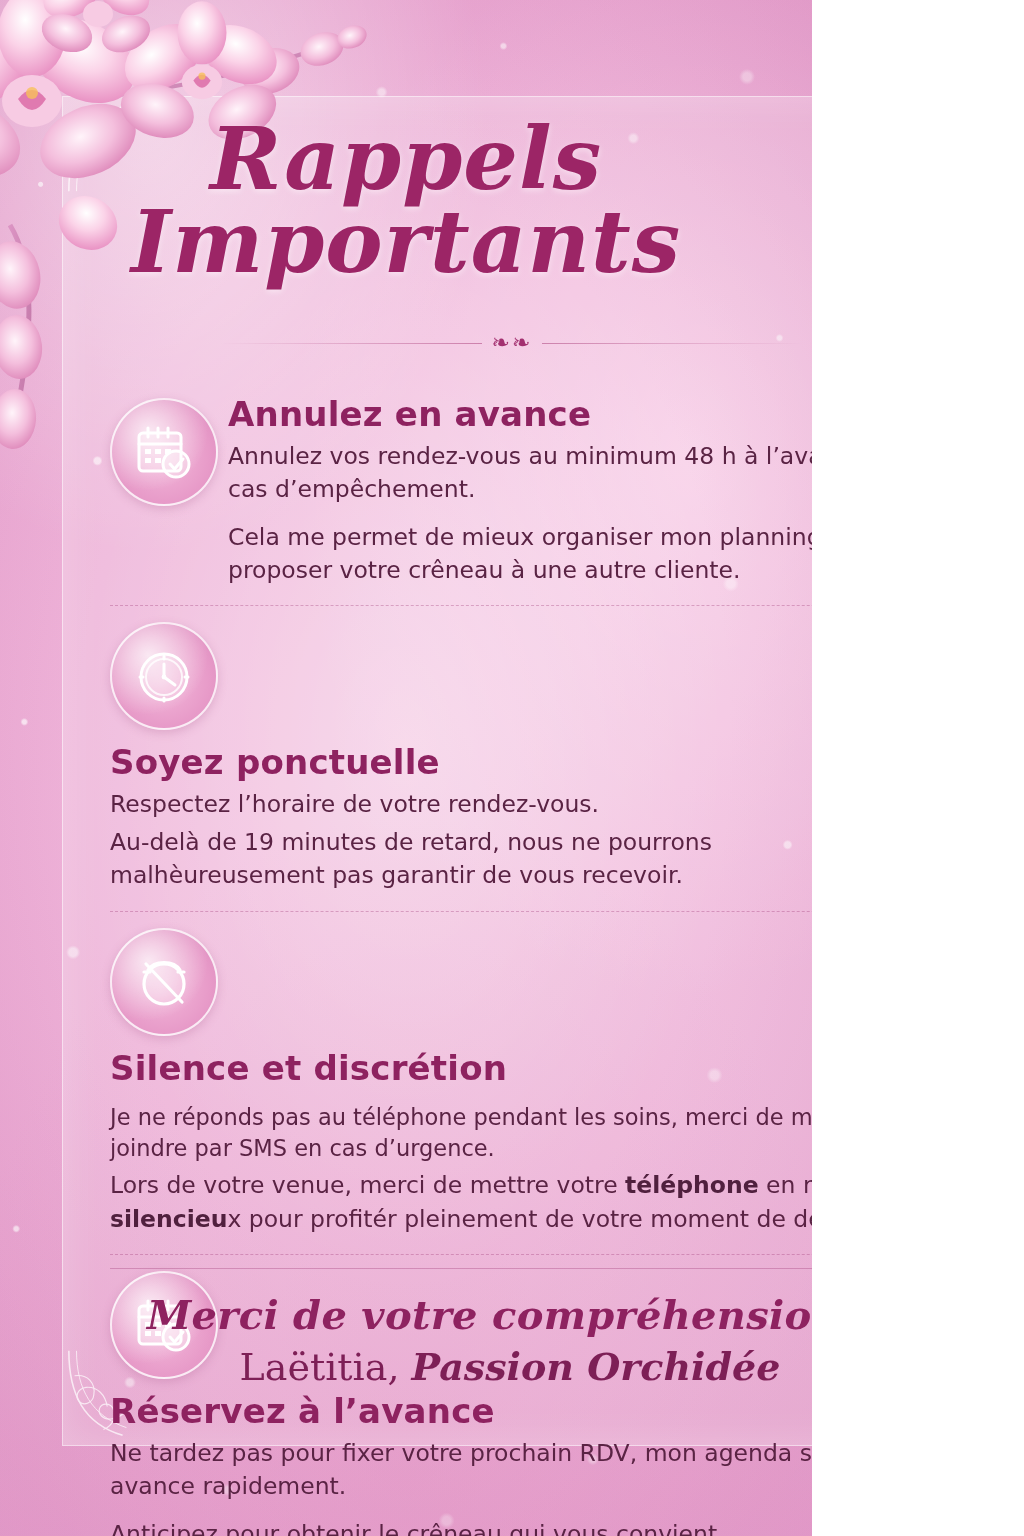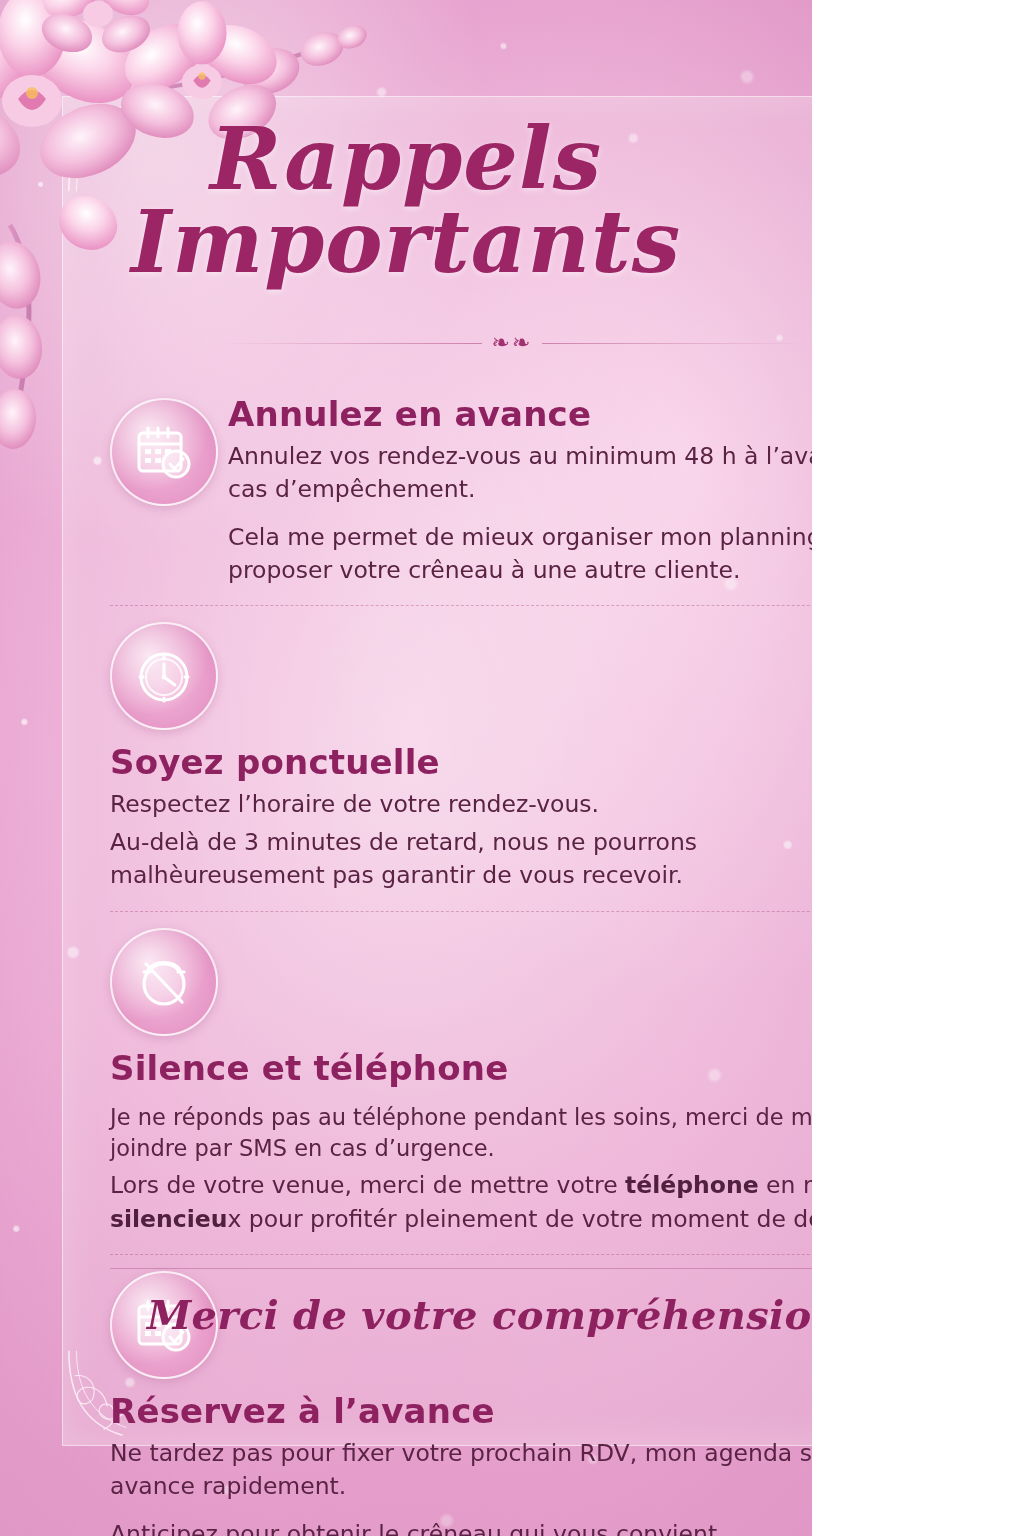--- a/index.html
+++ b/index.html
@@ -366,35 +366,35 @@
           <circle cx="32" cy="33" r="23" fill="rgba(255,255,255,0.2)"></circle>
           <circle cx="32" cy="33" r="18" stroke-width="2" opacity="0.8"></circle>
           <path d="M32 33 V20 M32 33 l11 8"></path>
           <path d="M32 12 v3 M53 33 h3 M32 54 v3 M8 33 h3"></path>
           <circle cx="32" cy="33" r="2.4" fill="#ffffff" stroke="none"></circle>
         </svg>
       </div>
       <div class="body">
         <h2 class="item-title">Soyez ponctuelle</h2>
         <p class="p">Respectez l’horaire de votre rendez-vous.</p>
-        <p class="p">Au-delà de 3 minutes de retard, nous ne pourrons malhèureusement pas garantir de vous recevoir.</p>
+        <p class="p">Au-delà de 19 minutes de retard, nous ne pourrons malhèureusement pas garantir de vous recevoir.</p>
       </div>
     </div>
 
     <div class="item">
       <div class="icon-wrap">
         <svg viewBox="0 0 64 64" fill="none" stroke="#ffffff" stroke-width="3.2" stroke-linecap="round">
           <circle cx="32" cy="34" r="20" fill="rgba(255,255,255,0.18)"></circle>
           <path d="M14 14 L50 52"></path>
           <path d="M16 20 C22 10 42 10 48 20"></path>
           <path d="M12 22 h6 M46 22 h6"></path>
         </svg>
       </div>
       <div class="body">
-        <h2 class="item-title">Silence et téléphone</h2>
+        <h2 class="item-title">Silence et discrétion</h2>
         <p class="p gap small">Je ne réponds pas au téléphone pendant les soins, merci de me joindre par SMS en cas d’urgence.</p>
         <p class="p">Lors de votre venue, merci de mettre votre <b>téléphone</b> en mode <b>silencieu</b>x pour profitér pleinement de votre moment de détente.</p>
       </div>
     </div>
 
     <div class="item">
       <div class="icon-wrap">
         <svg viewBox="0 0 64 64" fill="none" stroke="#ffffff" stroke-width="3" stroke-linecap="round" stroke-linejoin="round">
           <rect x="7" y="13" width="42" height="38" rx="4" fill="rgba(255,255,255,0.25)"></rect>
           <path d="M7 24 H49"></path>
@@ -412,15 +412,19 @@
         <h2 class="item-title">Réservez à l’avance</h2>
         <p class="p">Ne tardez pas pour fixer votre prochain RDV, mon agenda se avance rapidement.</p>
         <p class="p gap">Anticipez pour obtenir le crêneau qui vous convient.</p>
       </div>
     </div>
 
   </div>
 
   <div class="footer">
     <p class="thanks">Merci de votre compréhension !</p>
+    <p class="sign">
+      <span>Laëtitia,</span>
+      <span class="brand">Passion Orchidée</span>
+    </p>
   </div>
 
 </div>
 
 </body></html>

